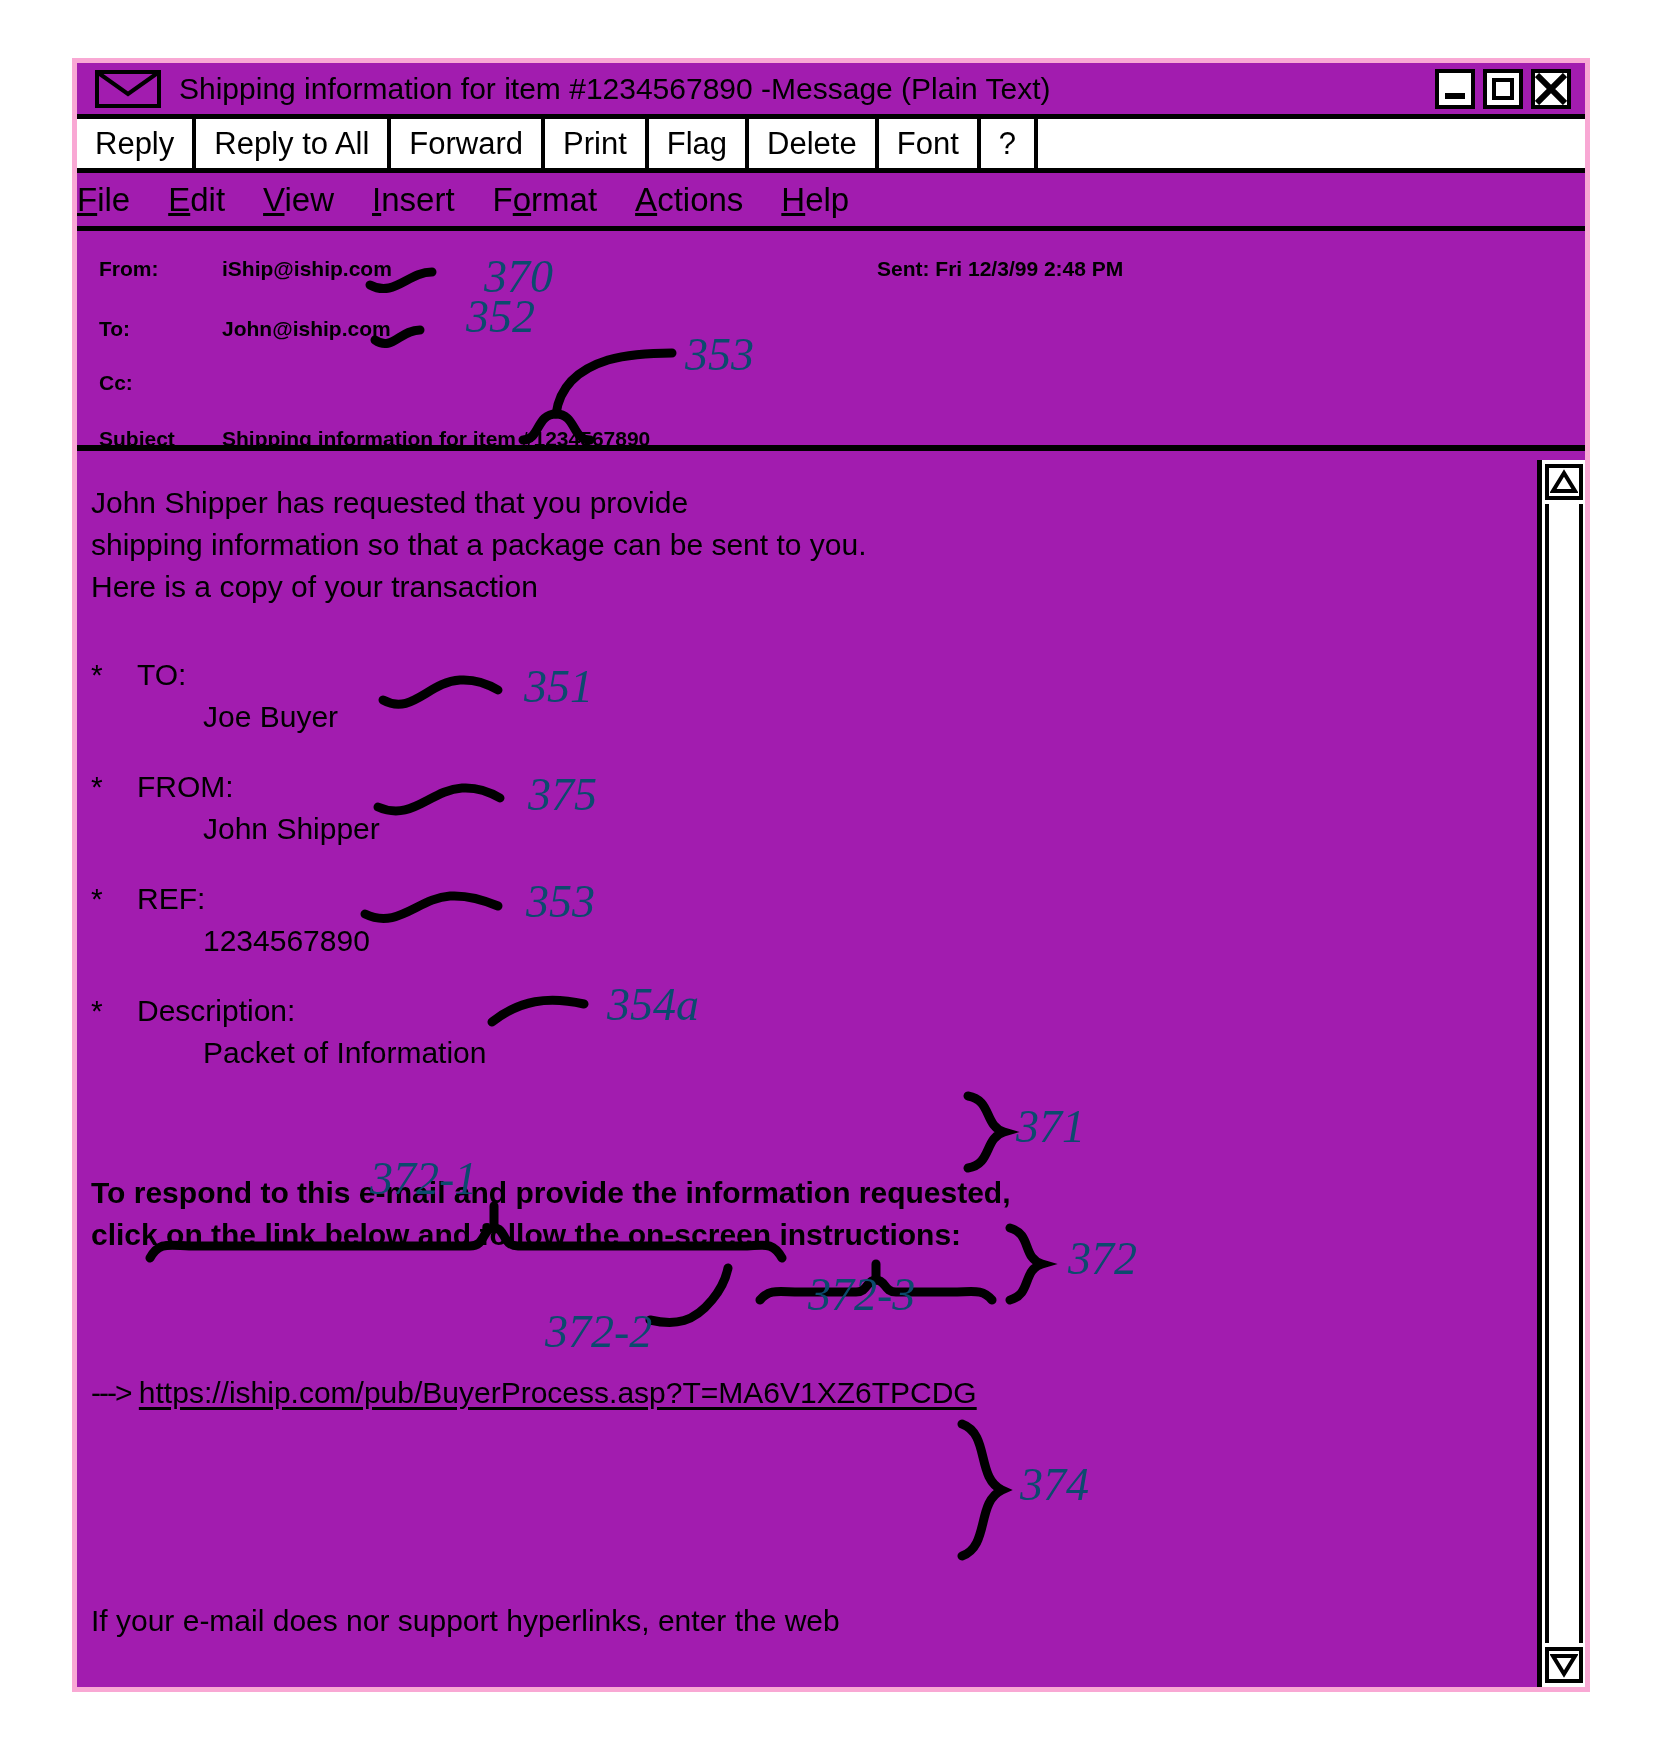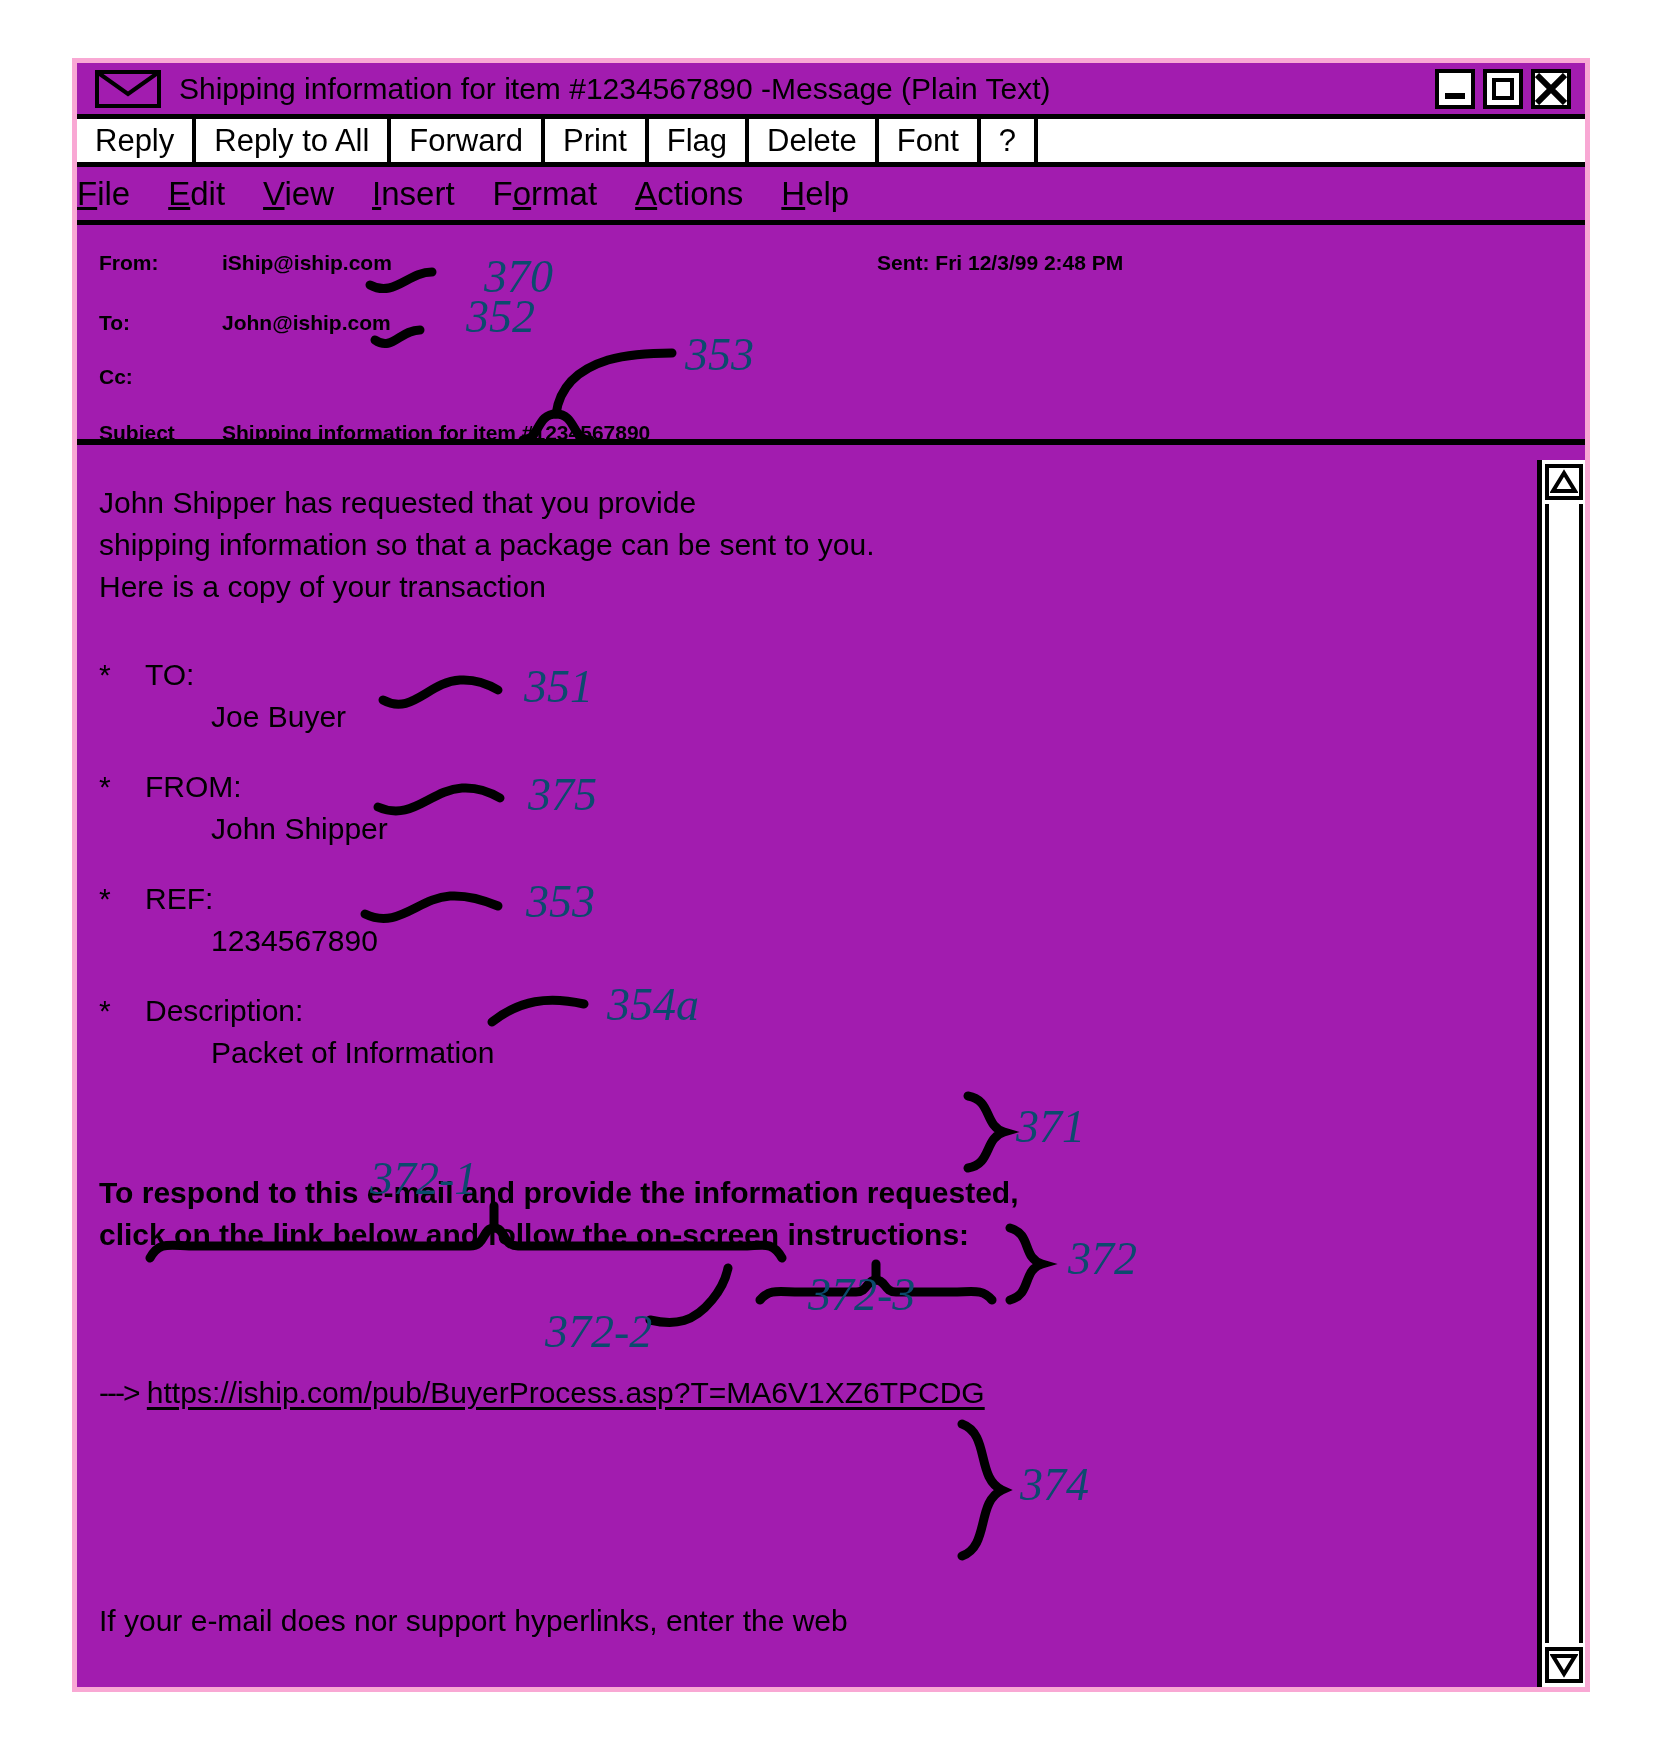--- a/index.html
+++ b/index.html
@@ -79,21 +79,21 @@
     top: 5px;
     width: 22px;
     height: 22px;
     border: 4px solid #000;
     box-sizing: border-box;
   }
   #btn-close svg { position: absolute; left: 0; top: 0; }
 
   
   #toolbar {
-    height: 48px;
+    height: 54px;
     border-bottom: 5px solid #000;
     display: flex;
     align-items: stretch;
     box-sizing: border-box;
   }
   .tb-btn {
     border-right: 4px solid #000;
     display: flex;
     align-items: center;
     justify-content: center;
@@ -163,21 +163,21 @@
     position: absolute;
     left: 0;
     top: 397px;
     right: 0;
     bottom: 0;
     display: flex;
   }
   #body-text {
     flex: 1 1 auto;
     position: relative;
-    padding: 22px 0 0 22px;
+    padding: 22px 0 0 14px;
     box-sizing: border-box;
     overflow: hidden;
   }
   #scrollbar {
     width: 48px;
     flex: 0 0 auto;
     border-left: 5px solid #000;
     position: relative;
     background: #fff;
     box-sizing: border-box;

